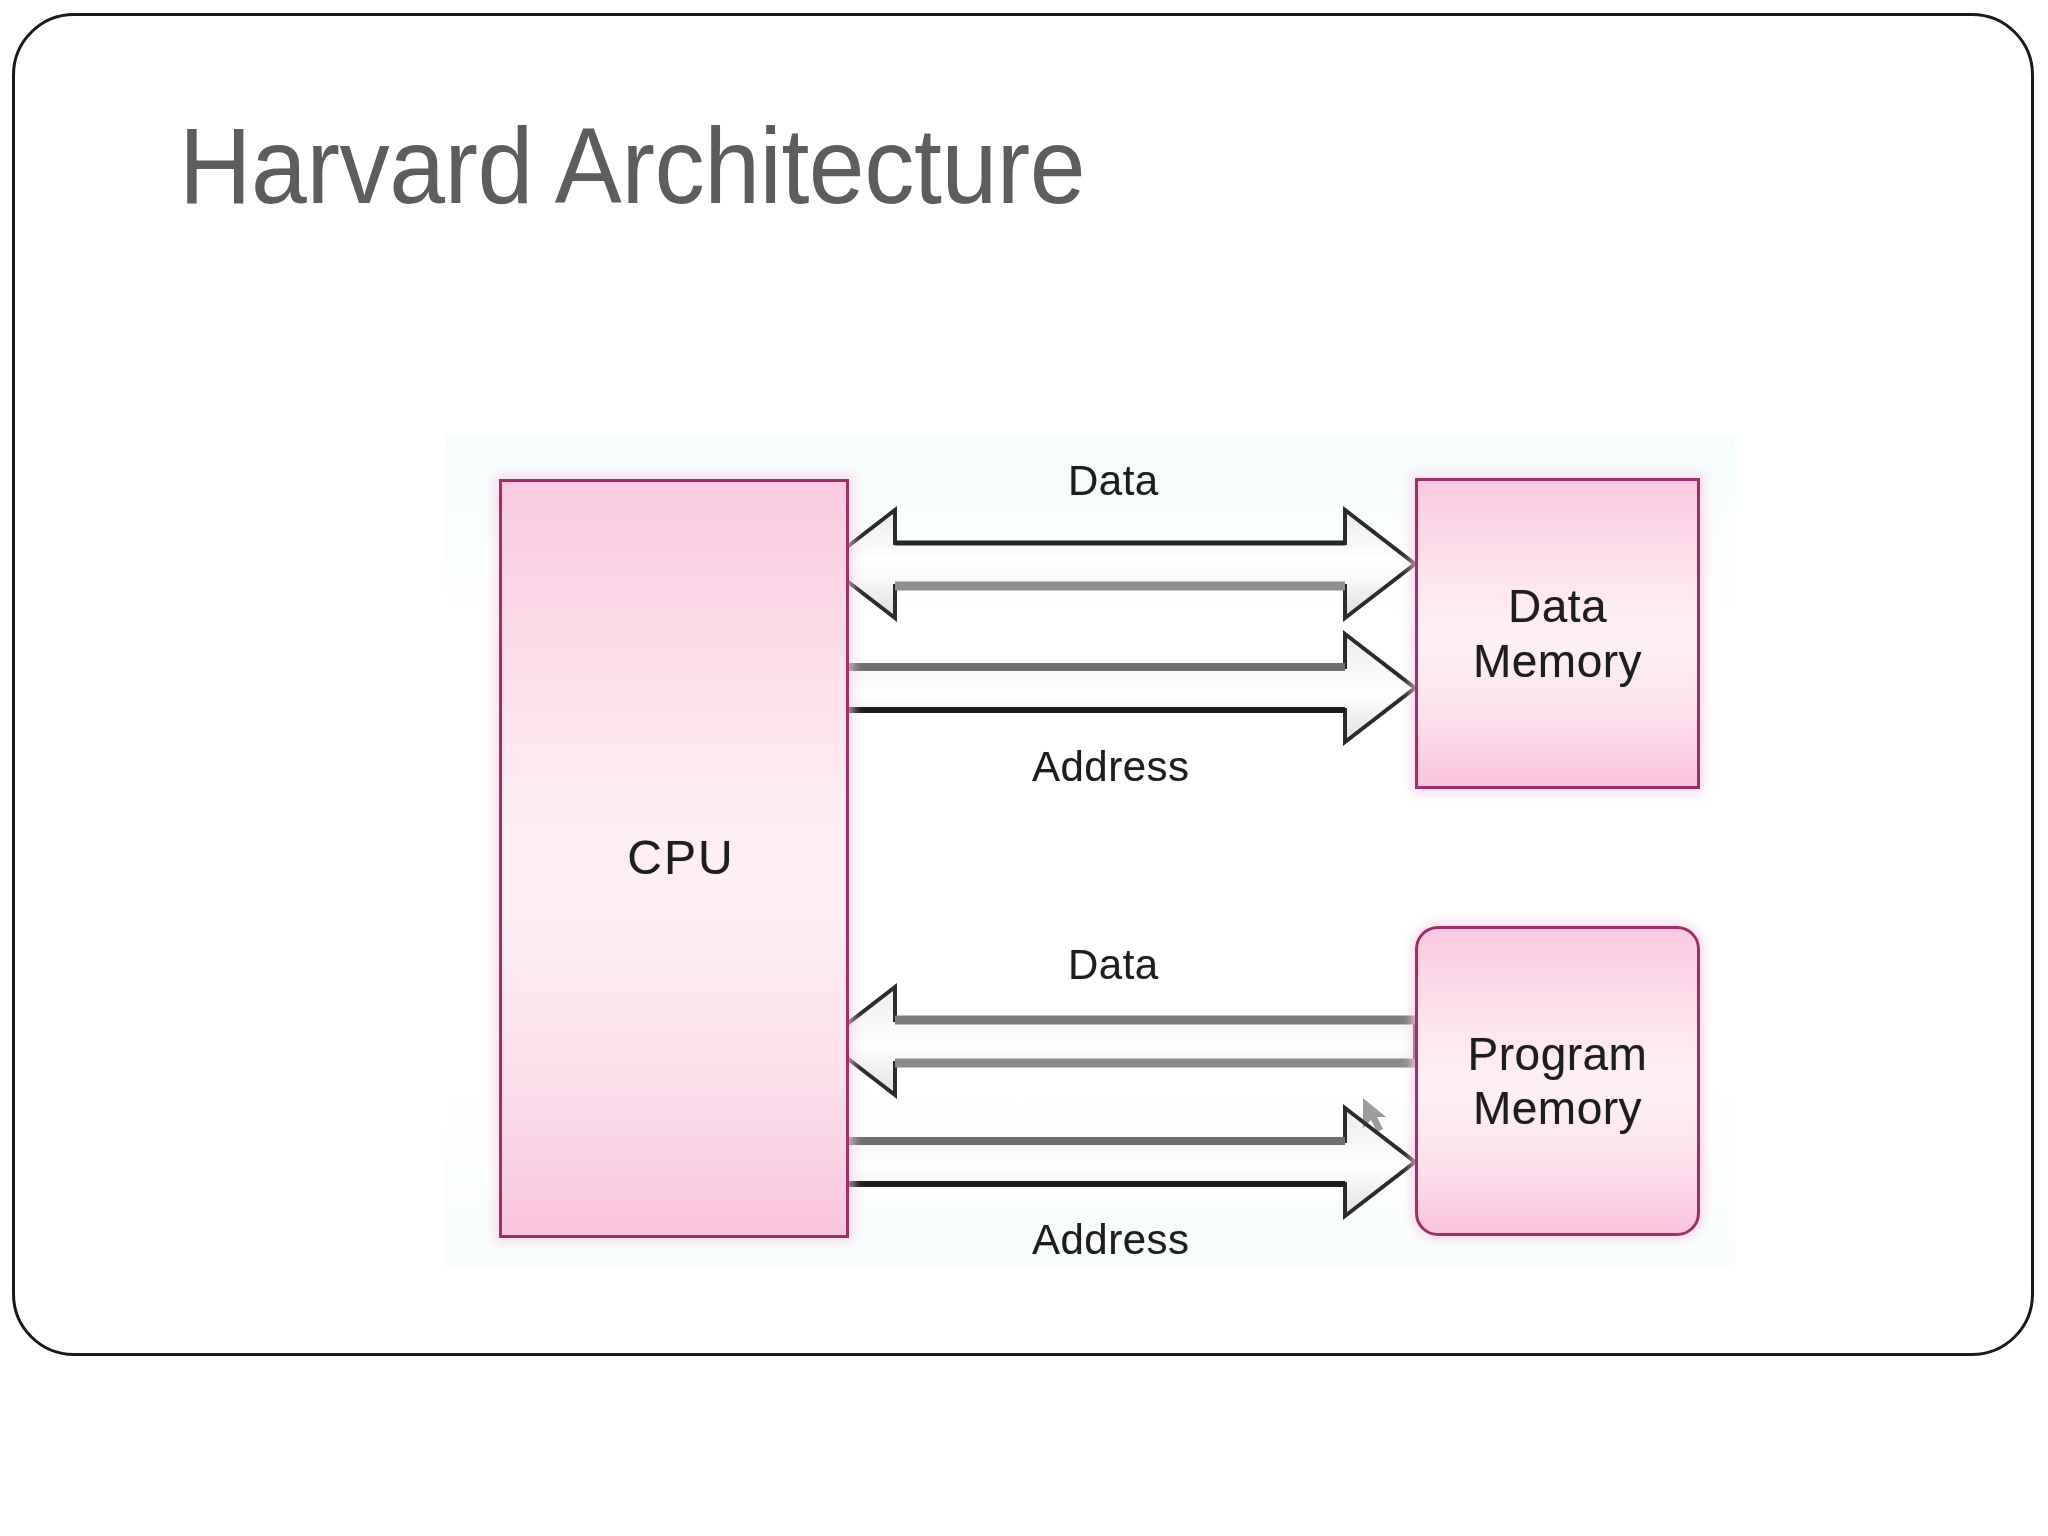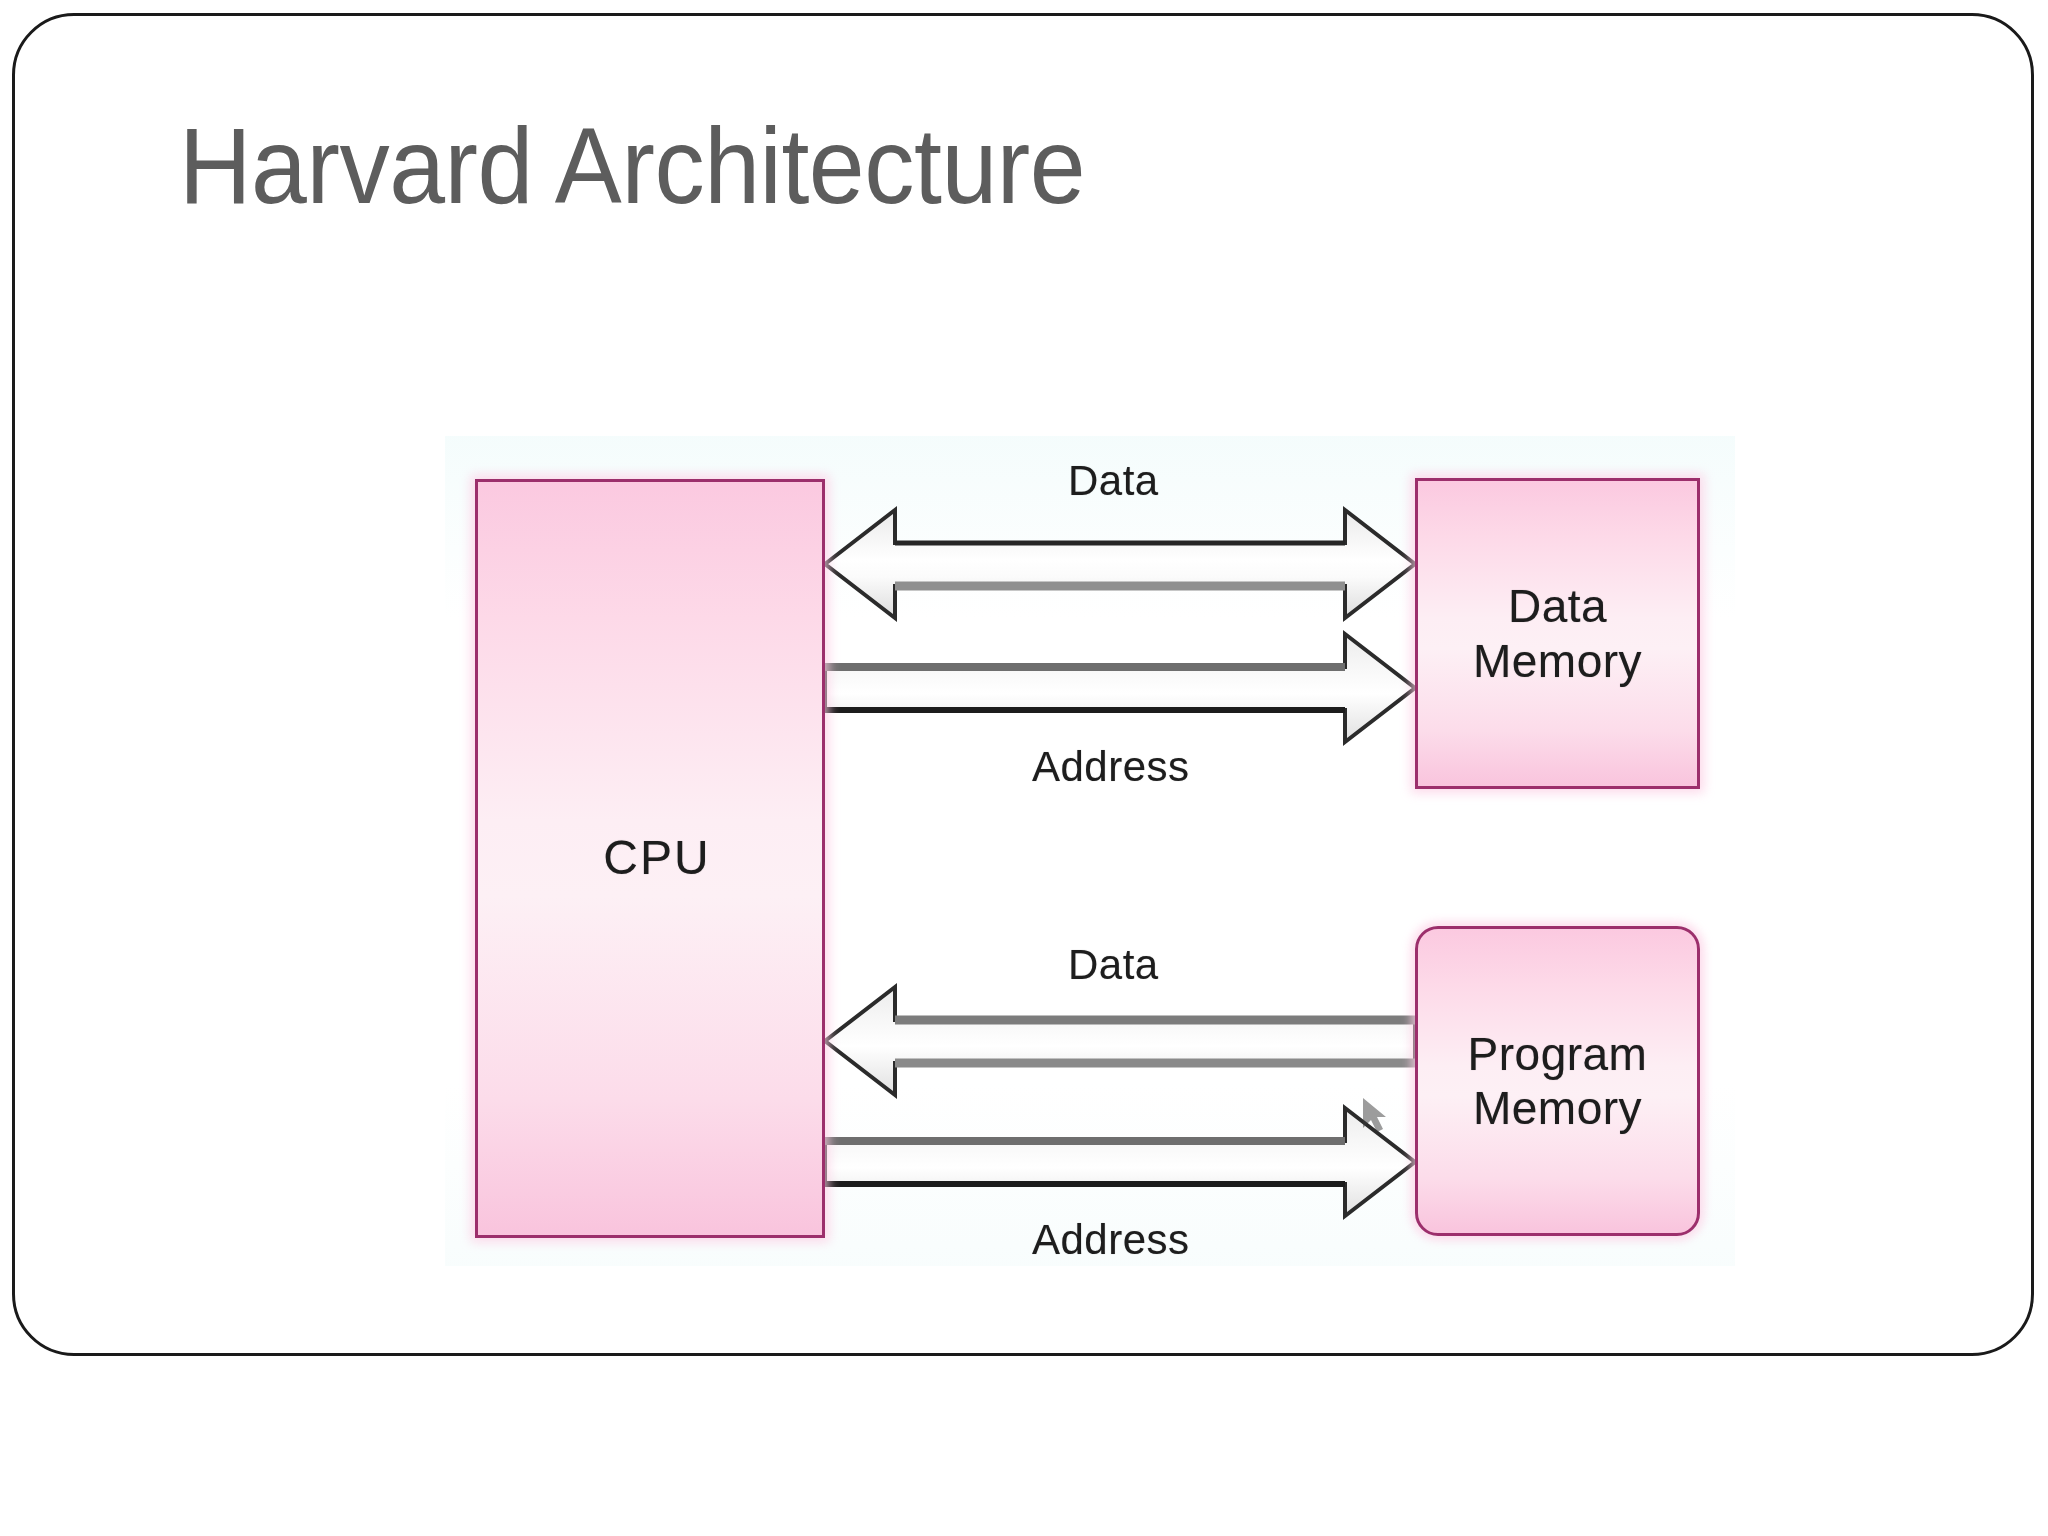--- a/index.html
+++ b/index.html
@@ -91,21 +91,21 @@
   .blk-label {
     font-family: "Liberation Sans", sans-serif;
     font-size: 46px;
     line-height: 1.18;
     color: #1d1d1d;
     letter-spacing: 0.5px;
     text-shadow: 0 0 1px rgba(0,0,0,0.35);
   }
 
   #cpu-block {
-    left: 460px;
+    left: 484px;
     top: 463px;
     width: 350px;
     height: 759px;
     padding-left: 14px;
   }
   #cpu-block .blk-label {
     font-size: 48px;
     letter-spacing: 2px;
   }
   #data-memory-block {

